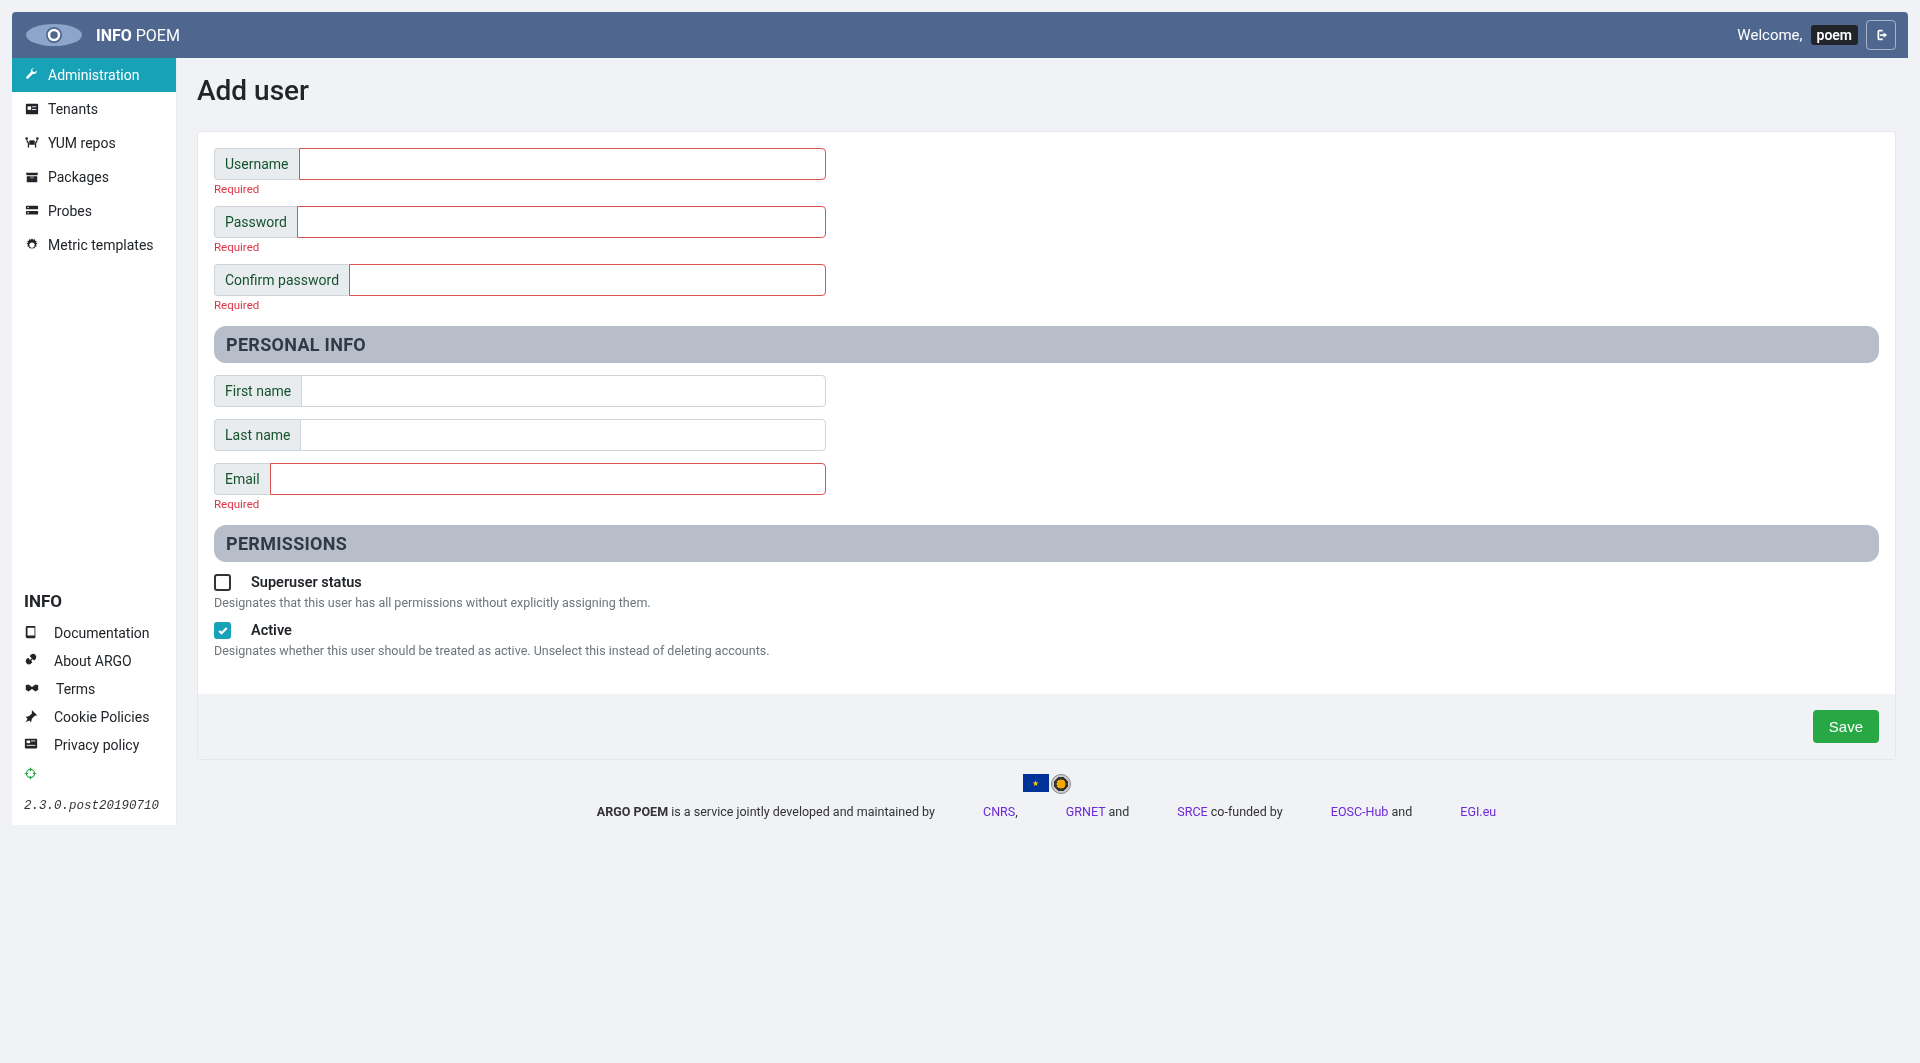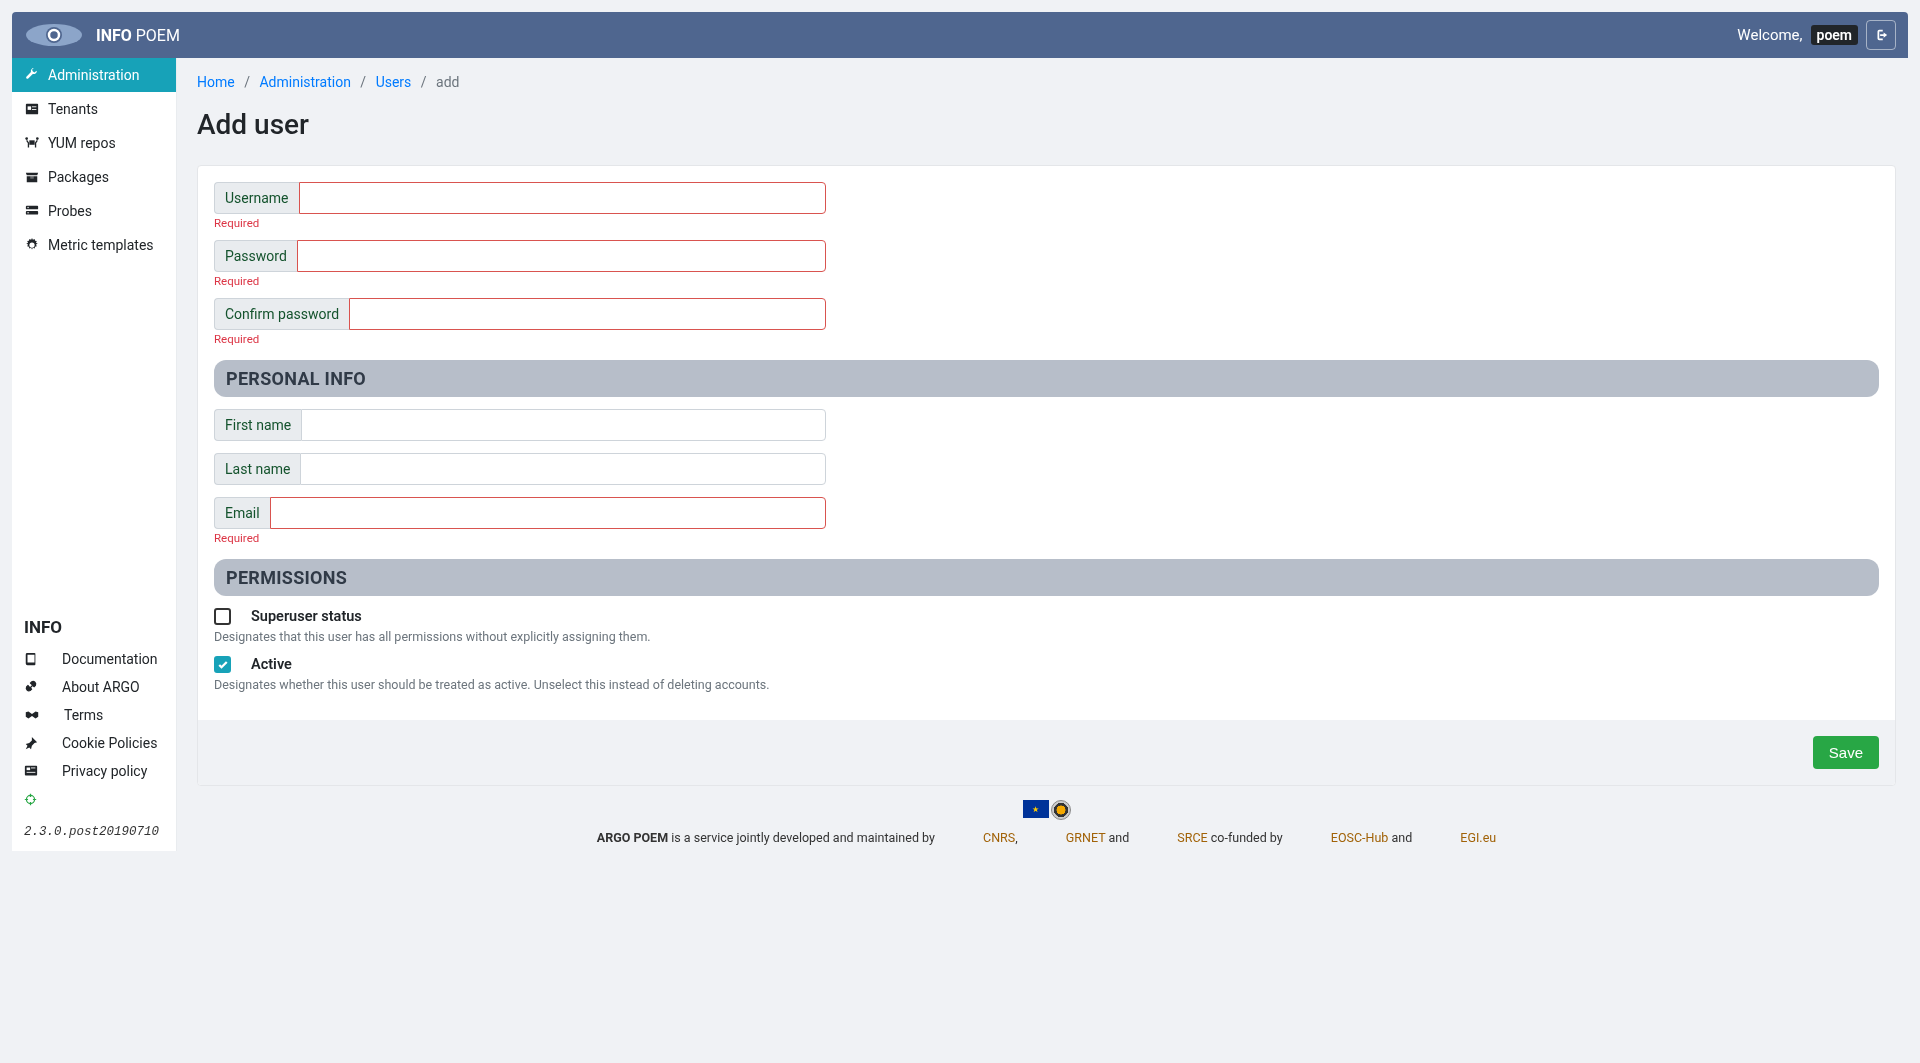--- a/index.html
+++ b/index.html
@@ -15,21 +15,21 @@
 .logout-btn { border: 1px solid rgba(255,255,255,0.5); border-radius: 4px; width: 30px; height: 30px; display: flex; align-items: center; justify-content: center; cursor: pointer; color: #fff; }
 .body-row { display: flex; background: #f0f2f5; border-radius: 0 0 4px 4px; }
 .sidebar { width: 165px; background: #fff; display: flex; flex-direction: column; border-right: 1px solid #e9ecef; min-height: 700px; }
 .nav { list-style: none; }
 .nav li { padding: 9px 12px; display: flex; align-items: center; gap: 8px; cursor: pointer; font-size: 14px; }
 .nav li.active { background: #17a2b8; color: #fff; }
 .nav li .nav-icon { width: 16px; display: inline-flex; justify-content: center; }
 .info-block { margin-top: auto; padding: 12px; }
 .info-title { font-weight: 700; font-size: 17px; margin-bottom: 8px; }
 .info-list { list-style: none; }
-.info-list li { padding: 6px 0; display: flex; align-items: center; gap: 24px; cursor: pointer; font-size: 14px; }
+.info-list li { padding: 6px 0; display: flex; align-items: flex-start; gap: 16px; cursor: pointer; font-size: 14px; }
 .version-row { margin-top: 8px; }
 .version-icon { color: #28a745; }
 .version-text { font-family: "Courier New", monospace; font-style: italic; font-size: 12.5px; color: #333; }
 .main { flex: 1; padding: 16px 12px 0 20px; display: flex; flex-direction: column; }
 .breadcrumb { font-size: 14px; margin-bottom: 18px; }
 .breadcrumb a { color: #007bff; text-decoration: none; }
 .breadcrumb .sep { color: #6c757d; margin: 0 6px; }
 .breadcrumb .current { color: #6c757d; }
 .page-title { font-size: 28px; font-weight: 500; margin-bottom: 24px; }
 .card { background: #fff; border: 1px solid #e4e6e9; border-radius: 4px; padding: 16px; }
@@ -37,28 +37,28 @@
 .input-group { display: flex; }
 .input-label { background: #e9ecef; border: 1px solid #ced4da; border-right: none; padding: 7px 10px; color: #14532d; font-size: 14px; border-radius: 4px 0 0 4px; white-space: nowrap; display: flex; align-items: center; }
 .form-control { flex: 1; border: 1px solid #ced4da; padding: 7px 10px; font-size: 14px; border-radius: 0 4px 4px 0; outline: none; min-width: 0; }
 .form-control.invalid { border-color: #d9534f; }
 .err { color: #dc3545; font-size: 11.5px; margin-top: 2px; margin-bottom: 10px; }
 .section-header { background: #b7bec9; color: #303a47; font-weight: 700; font-size: 18px; padding: 8px 12px; margin: 14px 0 12px 0; border-radius: 12px; letter-spacing: 0.3px; }
 .checkbox-row { display: flex; align-items: center; gap: 20px; margin: 6px 0 4px 0; font-weight: 600; font-size: 14.5px; }
 .checkbox { width: 17px; height: 17px; border: 2px solid #333; border-radius: 3px; display: inline-flex; align-items: center; justify-content: center; cursor: pointer; }
 .checkbox.checked { background: #17a2b8; border-color: #17a2b8; color: #fff; }
 .help-text { color: #6c757d; font-size: 12.5px; margin-bottom: 12px; }
-.save-bar { background: #f0f2f5; margin: 28px -16px -16px -16px; padding: 16px; border-radius: 0 0 4px 4px; display: flex; justify-content: flex-end; }
+.save-bar { background: #f0f2f5; margin: 36px -16px -16px -16px; padding: 16px; border-radius: 0 0 4px 4px; display: flex; justify-content: flex-end; }
 .save-btn { background: #28a745; color: #fff; border: none; padding: 8px 16px; font-size: 15px; border-radius: 4px; cursor: pointer; }
 .footer { text-align: center; padding: 14px 0 6px 0; font-size: 12.5px; color: #333; }
 .footer-flags { display: flex; justify-content: center; gap: 2px; margin-bottom: 10px; }
 .flag-eu { width: 26px; height: 18px; background: #003399; position: relative; }
 .flag-eu::after { content: "★"; color: #ffcc00; font-size: 8px; position: absolute; top: 50%; left: 50%; transform: translate(-50%,-50%); }
 .flag-circ { width: 20px; height: 20px; border-radius: 50%; background: radial-gradient(circle, #f4a800 35%, #333 36%, #333 55%, #ccc 56%); border: 1px solid #888; }
-.footer a { color: #a16207; text-decoration: none; margin-left: 45px; }
+.footer a { color: #6d28d9; text-decoration: none; margin-left: 45px; }
 svg { display: block; }
 </style>
 </head>
 <body>
 
 <div class="app">
   <div class="header">
     <div class="brand">
       <svg class="logo" viewBox="0 0 60 28">
         <ellipse cx="30" cy="14" rx="28" ry="11" fill="#8ca5c9"></ellipse>
@@ -195,29 +195,20 @@
           <span class="version-icon"><svg width="13" height="13" viewBox="0 0 16 16">
                 <circle cx="8" cy="8" r="5" fill="none" stroke="currentColor" stroke-width="1.5"></circle>
                 <path d="M8 1v4M8 11v4M1 8h4M11 8h4" stroke="currentColor" stroke-width="1.5"></path>
               </svg></span><br>
           <span class="version-text">2.3.0.post20190710</span>
         </div>
       </div>
     </div>
 
     <div class="main">
-      <div class="breadcrumb">
-        <a>Home</a>
-        <span class="sep">/</span>
-        <a>Administration</a>
-        <span class="sep">/</span>
-        <a>Users</a>
-        <span class="sep">/</span>
-        <span class="current">add</span>
-      </div>
 
       <h1 class="page-title">Add user</h1>
 
       <div class="card">
 
         <div class="form-group">
           <div class="input-group">
             <span class="input-label">Username</span>
             <input class="form-control invalid" type="text" style="">
           </div>

